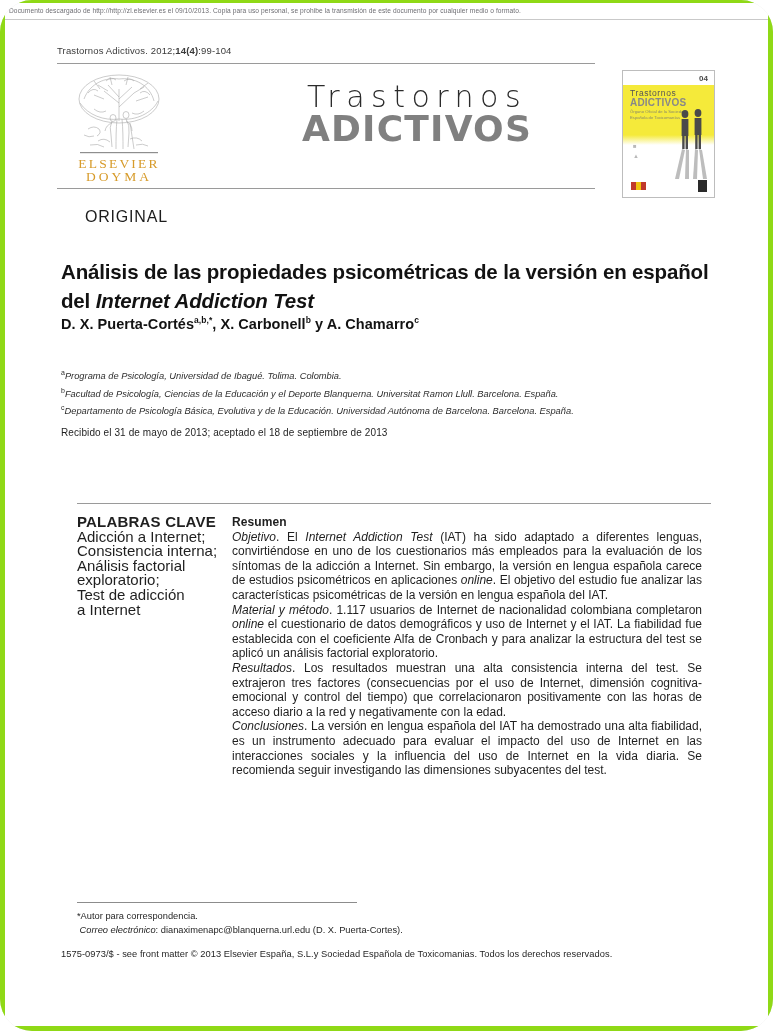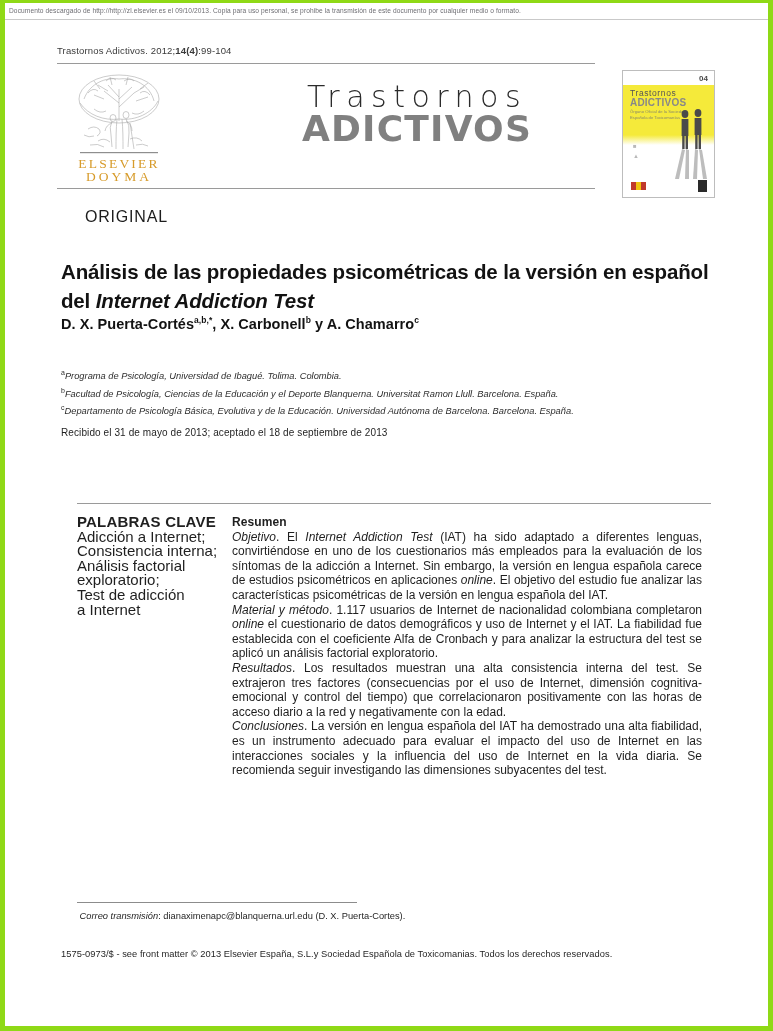--- a/index.html
+++ b/index.html
@@ -10,20 +10,21 @@
   body {
     font-family: "Liberation Sans", sans-serif;
   }
   #page {
     position: relative;
     width: 773px;
     height: 1031px;
     background: #e5e5e5;
     box-sizing: border-box;
     overflow: hidden;
+    border-radius: 32px;
   }
   
   .frame-left, .frame-right, .frame-top, .frame-bottom {
     position: absolute;
     background: #8fd916;
   }
   .frame-left   { left: 0;   top: 0;  width: 5px;  height: 1031px; }
   .frame-right  { right: 0;  top: 0;  width: 5px;  height: 1031px; }
   .frame-top    { left: 0;   top: 0;  width: 773px; height: 3px; }
   .frame-bottom { left: 0;   bottom: 0; width: 773px; height: 5px; }
@@ -507,18 +508,19 @@
     <div class="abstract">
       <div class="abs-head">Resumen</div>
       <p><i>Objetivo</i><span>. El </span><i>Internet Addiction Test</i><span> (IAT) ha sido adaptado a diferentes lenguas, convirtiéndose en uno de los cuestionarios más empleados para la evaluación de los síntomas de la adicción a Internet. Sin embargo, la versión en lengua española carece de estudios psicométricos en aplicaciones </span><i>online</i><span>. El objetivo del estudio fue analizar las características psicométricas de la versión en lengua española del IAT.</span></p>
       <p><i>Material y método</i><span>. 1.117 usuarios de Internet de nacionalidad colombiana completaron </span><i>online</i><span> el cuestionario de datos demográficos y uso de Internet y el IAT. La fiabilidad fue establecida con el coeficiente Alfa de Cronbach y para analizar la estructura del test se aplicó un análisis factorial exploratorio.</span></p>
       <p><i>Resultados</i><span>. Los resultados muestran una alta consistencia interna del test. Se extrajeron tres factores (consecuencias por el uso de Internet, dimensión cognitiva-emocional y control del tiempo) que correlacionaron positivamente con las horas de acceso diario a la red y negativamente con la edad.</span></p>
       <p><i>Conclusiones</i><span>. La versión en lengua española del IAT ha demostrado una alta fiabilidad, es un instrumento adecuado para evaluar el impacto del uso de Internet en las interacciones sociales y la influencia del uso de Internet en la vida diaria. Se recomienda seguir investigando las dimensiones subyacentes del test.</span></p>
     </div>
 
     <div class="foot-rule"></div>
     <div class="footnote">
-      <div>&nbsp;<i>Correo transmisión</i><span>: dianaximenapc@blanquerna.url.edu (D. X. Puerta-Cortes).</span></div>
+      <div>*Autor para correspondencia.</div>
+      <div>&nbsp;<i>Correo electrónico</i><span>: dianaximenapc@blanquerna.url.edu (D. X. Puerta-Cortes).</span></div>
     </div>
     <div class="issn">1575-0973/$ - see front matter © 2013 Elsevier España, S.L.y Sociedad Española de Toxicomanias. Todos los derechos reservados.</div>
 
   </div>
 </div>
 
 </body></html>

